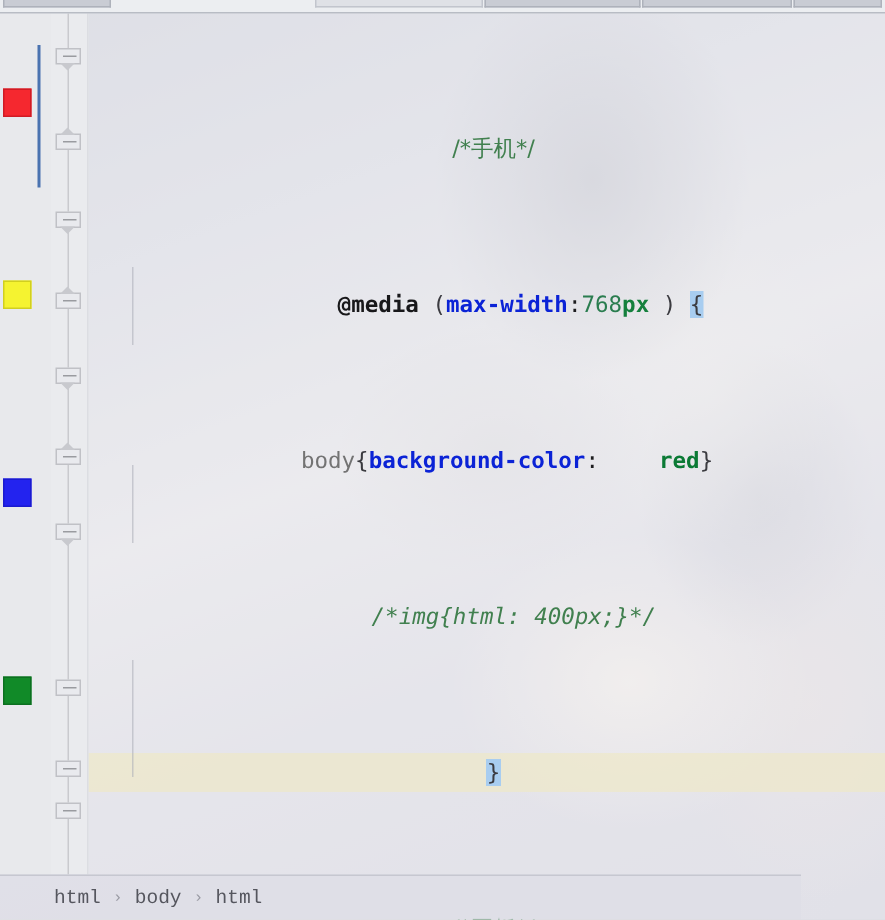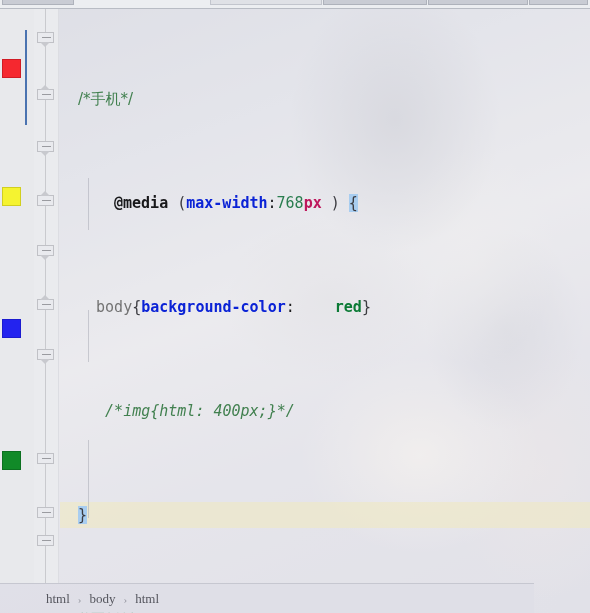--- a/index.html
+++ b/index.html
@@ -114,27 +114,28 @@
   .fold.up .box { top: 0; }
 
   
   #block-bar {
     position: absolute; left: 25px; top: 30px; width: 2px; height: 95px;
     z-index: 6; background: #4a73b0;
   }
 
   
   #code {
-    position: absolute; left: 60px; top: 8px; right: 0; height: 575px;
+    position: absolute; left: 50px; top: 8px; right: 0; height: 575px;
     z-index: 4;
     font-family: "DejaVu Sans Mono", "Liberation Mono", monospace;
     font-size: 15px;
     line-height: 26px;
     white-space: pre;
     letter-spacing: 0px;
+    text-align: center;
   }
   .line {
     position: relative;
     height: 26px;
     padding-left: 18px;
     box-sizing: border-box;
   }
   .line.hl { background: rgba(238,232,198,0.66); }
 
   
@@ -143,36 +144,36 @@
     z-index: 5;
   }
 
   
   .cmt   { color: #41804f; font-style: italic; }
   .cmt-cjk { color: #41804f; font-style: normal; font-family: "DejaVu Sans", "Liberation Sans", sans-serif; }
   .atrule{ color: #18181a; font-weight: bold; padding-left: 36px; }
   .prop  { color: #0b23d6; font-weight: bold; }
   .sel   { color: #737373; font-weight: normal; }
   .num   { color: #2a7d4f; }
-  .unit  { color: #be185d; font-weight: bold; }
+  .unit  { color: #15803d; font-weight: bold; }
   .val   { color: #0b7a35; font-weight: bold; margin-left: 31px; }
   .punct { color: #1d1d1f; }
   .brk   { color: #3b3b40; }
   .brace-match { background: #a8cdf0; }
 
   
   #breadcrumb {
     position: absolute; left: 0; bottom: 0; width: 534px; height: 30px;
     z-index: 7;
     background: rgba(222,222,231,0.82);
     border-top: 1px solid #c6c7d0;
     display: flex; align-items: center;
-    padding-left: 46px;
-    box-sizing: border-box;
-    font-family: Liberation Serif, serif;
+    padding-left: 36px;
+    box-sizing: border-box;
+    font-family: Liberation Mono, monospace;
     font-size: 13px;
     color: #55565e;
   }
   #breadcrumb .crumb { cursor: default; }
   #breadcrumb .sep { margin: 0 8px; color: #9a9ba4; font-size: 11px; }
 </style>
 </head>
 <body>
 
 <div id="app">

